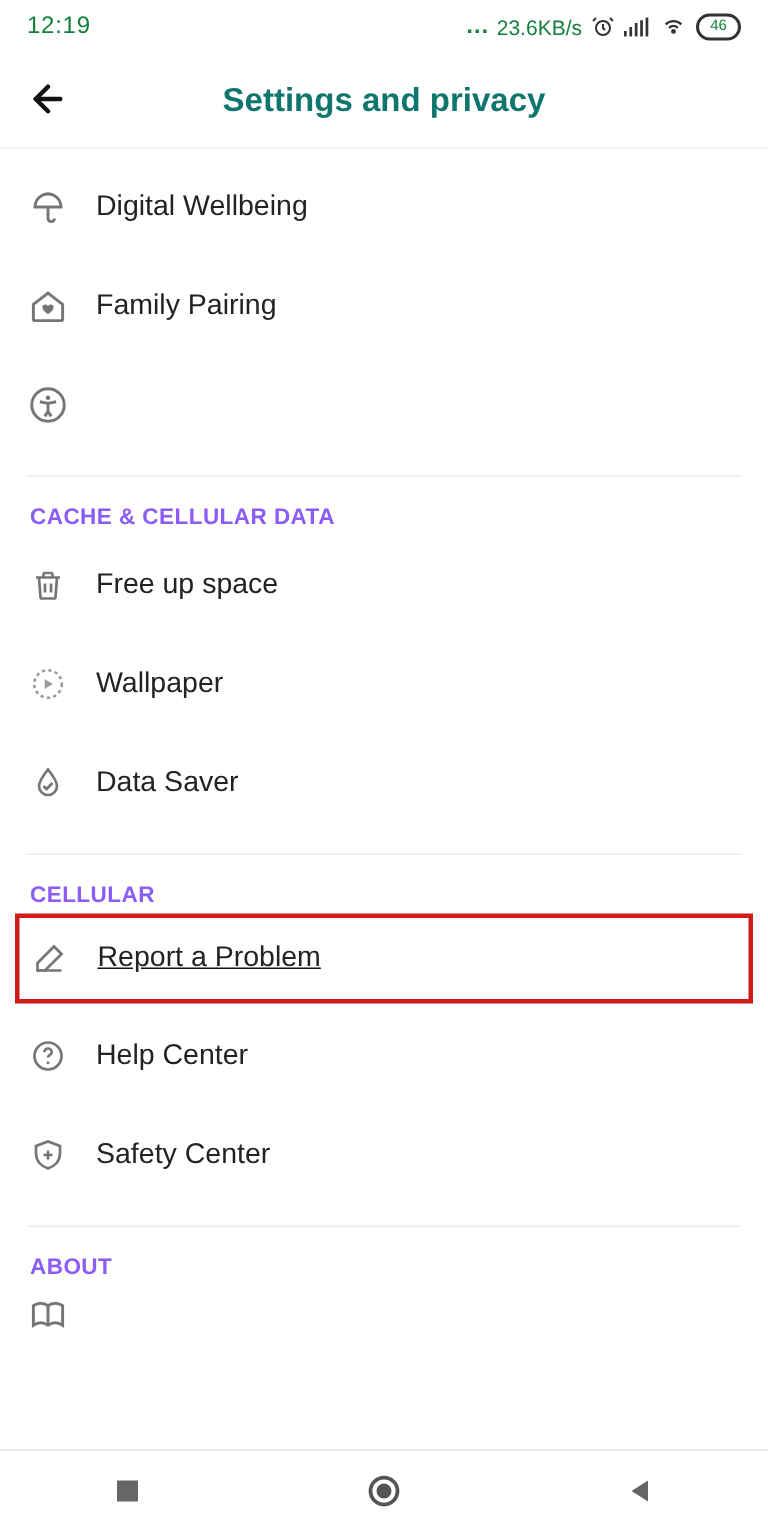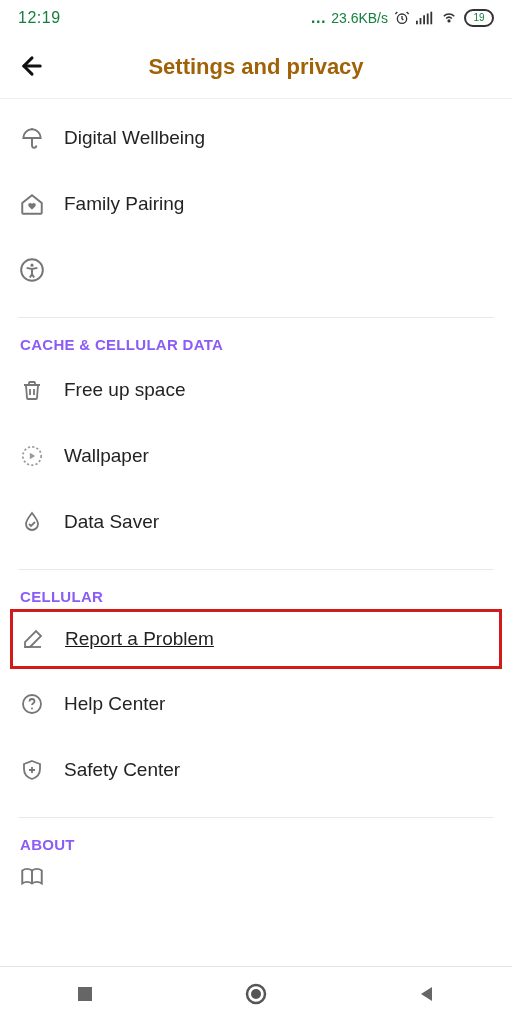--- a/index.html
+++ b/index.html
@@ -39,21 +39,21 @@
     position: relative;
   }
   .back-btn {
     width: 40px; height: 40px;
     display: flex; align-items: center; justify-content: center;
     background: none; border: none; cursor: pointer;
     position: absolute; left: 12px;
   }
   .header-title {
     flex: 1; text-align: center;
-    font-size: 22px; font-weight: 700; color: #a16207;
+    font-size: 22px; font-weight: 700; color: #0f766e;
   }
   .hr-thin { height: 1px; background: #eee; margin: 0 0 6px 0; }
 
   
   .content { padding: 0 18px 0 18px; height: calc(100% - 36px - 62px - 58px); overflow: hidden; }
   .sect-divider { height: 1px; background: #e9e9e9; margin: 14px 0 10px 0; }
   .sect-header {
     font-size: 15px; font-weight: 600; color: #8b5cf6;
     letter-spacing: 0.3px; margin: 18px 0 4px 2px;
   }
@@ -118,21 +118,21 @@
           <rect x="16" y="0" width="2" height="14" fill="#333"></rect>
         </svg>
     </span>
     <span class="status-icon">
       <svg width="18" height="14" viewBox="0 0 24 24" fill="none" stroke="#333" stroke-width="2.5">
           <path d="M3 9c5-5 13-5 18 0"></path>
           <path d="M7 13c3-3 7-3 10 0"></path>
           <circle cx="12" cy="17" r="1.5" fill="#333"></circle>
         </svg>
     </span>
-    <span class="batt">19</span>
+    <span class="batt">46</span>
   </div>
 </div>
 
 <div class="header">
   <button class="back-btn">
     <span>
       <svg width="28" height="28" viewBox="0 0 24 24" fill="none" stroke="#111" stroke-width="2.6" stroke-linecap="round" stroke-linejoin="round">
           <path d="M19 12H5"></path>
           <path d="M12 19l-7-7 7-7"></path>
         </svg>

